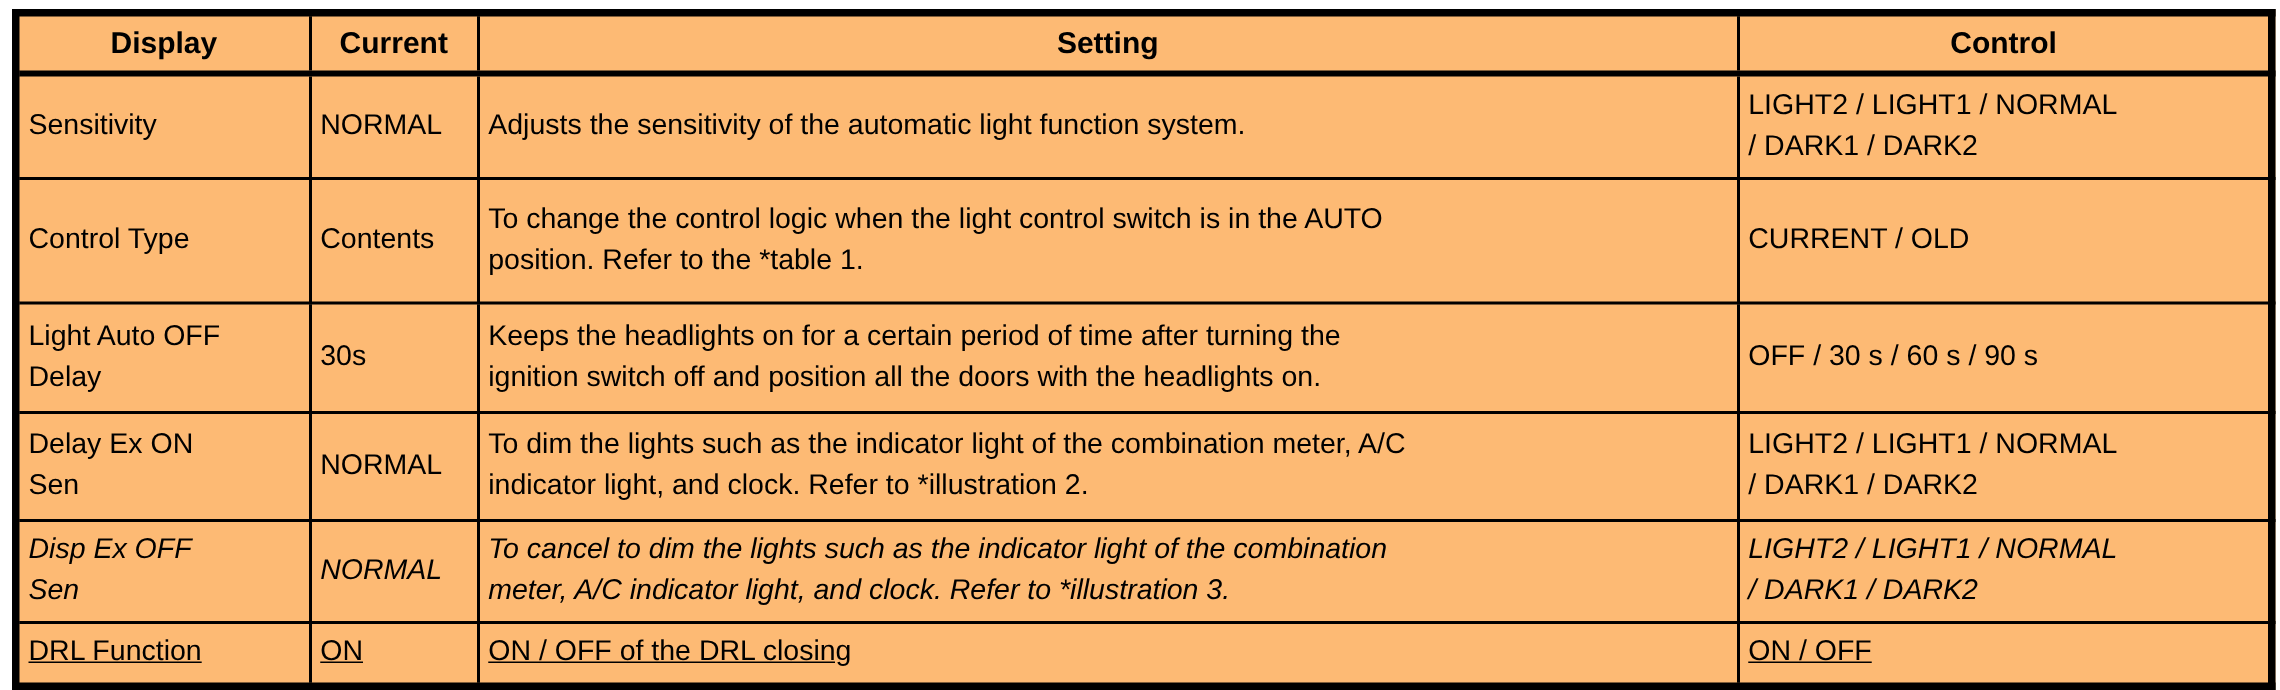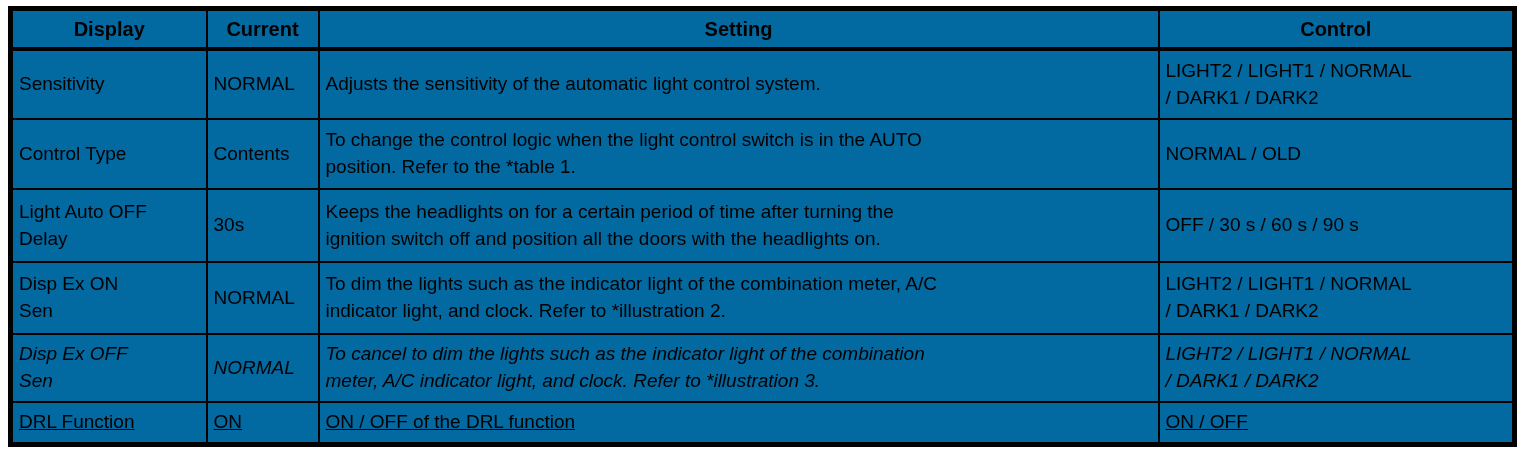--- a/index.html
+++ b/index.html
@@ -10,21 +10,21 @@
     height: 460px;
     font-family: "Liberation Sans", sans-serif;
     color: #000000;
   }
   .doc-table {
     border-collapse: collapse;
     table-layout: fixed;
     width: 1504px;
     margin: 6px 0 0 8px;
     border: 5px solid #000000;
-    background: #0369a1;
+    background: #fdba74;
   }
   .doc-table th,
   .doc-table td {
     border: 2px solid #000000;
     font-size: 19px;
     line-height: 1.42;
     color: #000000;
     vertical-align: middle;
     padding: 2px 6px;
     overflow: hidden;
@@ -34,21 +34,21 @@
   .doc-table th {
     font-size: 20px;
     font-weight: bold;
     text-align: center;
     border-bottom: 4px solid #000000;
     padding: 4px 6px;
     white-space: nowrap;
   }
   .hrow  { height: 34px; }
   .row-0 { height: 70px; }
-  .row-1 { height: 70px; }
+  .row-1 { height: 83px; }
   .row-2 { height: 73px; }
   .row-3 { height: 72px; }
   .row-4 { height: 68px; font-style: italic; }
   .row-5 { height: 42px; text-decoration: underline; }
   col.c-display  { width: 196px; }
   col.c-default  { width: 112px; }
   col.c-contents { width: 840px; }
   col.c-setting  { width: 356px; }
 </style>
 </head>
@@ -66,57 +66,57 @@
       <th>Display</th>
       <th>Current</th>
       <th>Setting</th>
       <th>Control</th>
     </tr>
   </thead>
   <tbody>
     <tr class="row-0">
       <td>Sensitivity</td>
       <td>NORMAL</td>
-      <td>Adjusts the sensitivity of the automatic light control system.</td>
+      <td>Adjusts the sensitivity of the automatic light function system.</td>
       <td>LIGHT2 / LIGHT1 / NORMAL
 / DARK1 / DARK2</td>
     </tr>
     <tr class="row-1">
       <td>Control Type</td>
       <td>Contents</td>
       <td>To change the control logic when the light control switch is in the AUTO
 position. Refer to the *table 1.</td>
-      <td>NORMAL / OLD</td>
+      <td>CURRENT / OLD</td>
     </tr>
     <tr class="row-2">
       <td>Light Auto OFF
 Delay</td>
       <td>30s</td>
       <td>Keeps the headlights on for a certain period of time after turning the
 ignition switch off and position all the doors with the headlights on.</td>
       <td>OFF / 30 s / 60 s / 90 s</td>
     </tr>
     <tr class="row-3">
-      <td>Disp Ex ON
+      <td>Delay Ex ON
 Sen</td>
       <td>NORMAL</td>
       <td>To dim the lights such as the indicator light of the combination meter, A/C
 indicator light, and clock. Refer to *illustration 2.</td>
       <td>LIGHT2 / LIGHT1 / NORMAL
 / DARK1 / DARK2</td>
     </tr>
     <tr class="row-4">
       <td>Disp Ex OFF
 Sen</td>
       <td>NORMAL</td>
       <td>To cancel to dim the lights such as the indicator light of the combination
 meter, A/C indicator light, and clock. Refer to *illustration 3.</td>
       <td>LIGHT2 / LIGHT1 / NORMAL
 / DARK1 / DARK2</td>
     </tr>
     <tr class="row-5">
       <td>DRL Function</td>
       <td>ON</td>
-      <td>ON / OFF of the DRL function</td>
+      <td>ON / OFF of the DRL closing</td>
       <td>ON / OFF</td>
     </tr>
   </tbody>
 </table>
 
 </body></html>

